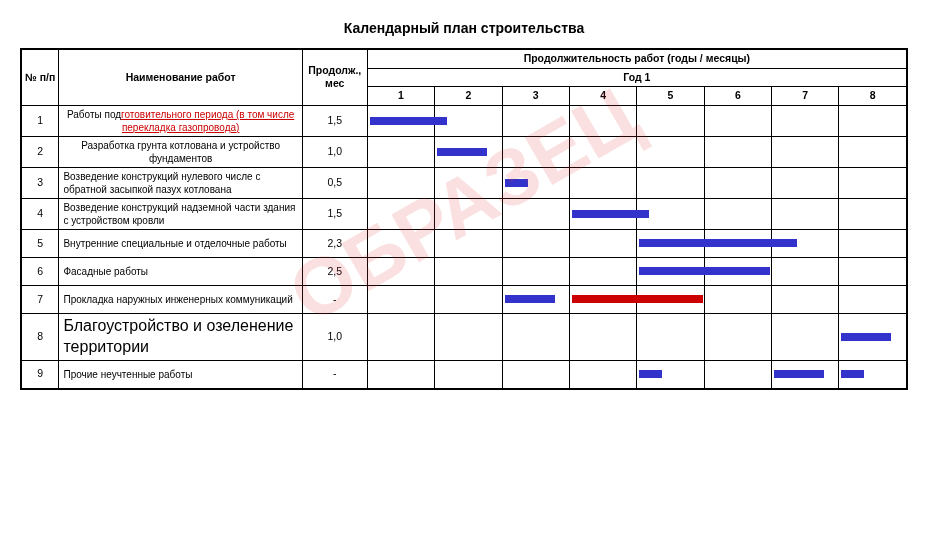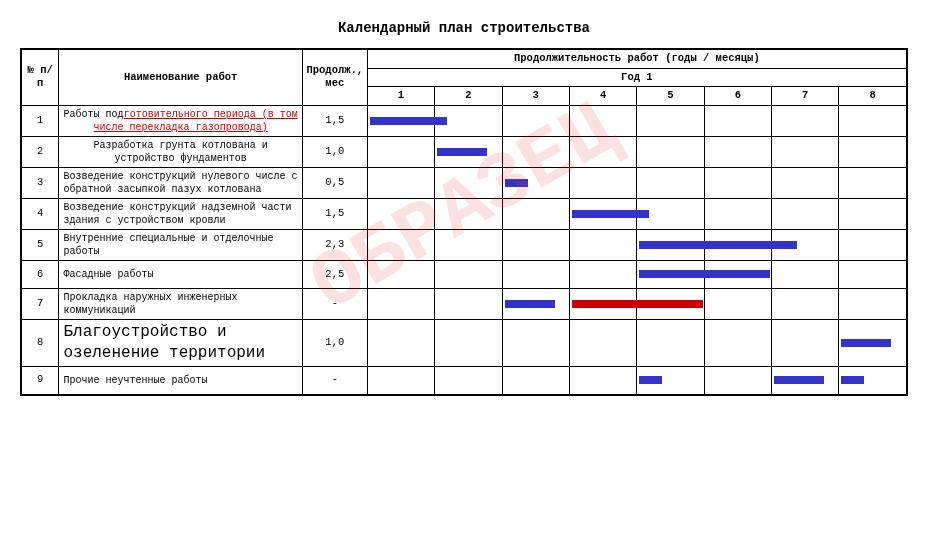--- a/index.html
+++ b/index.html
@@ -59,21 +59,21 @@
     }
 
     tr td, tr th {
       line-height: 1.3;
     }
   </style>
 </head>
 <body>
 
 <div class="page-wrapper" style="position: relative;">
-  <div style="position:relative;font-family:Liberation Mono, monospace;">
+  <div style="position:relative;">
     <div class="page-title">Календарный план строительства</div>
     <div class="watermark">ОБРАЗЕЦ</div>
     <div class="table-container">
       <table>
         <colgroup>
           <col style="width:30px">
           <col style="width:195px">
           <col style="width:52px">
           <col style="width:54px">
           <col style="width:54px">

